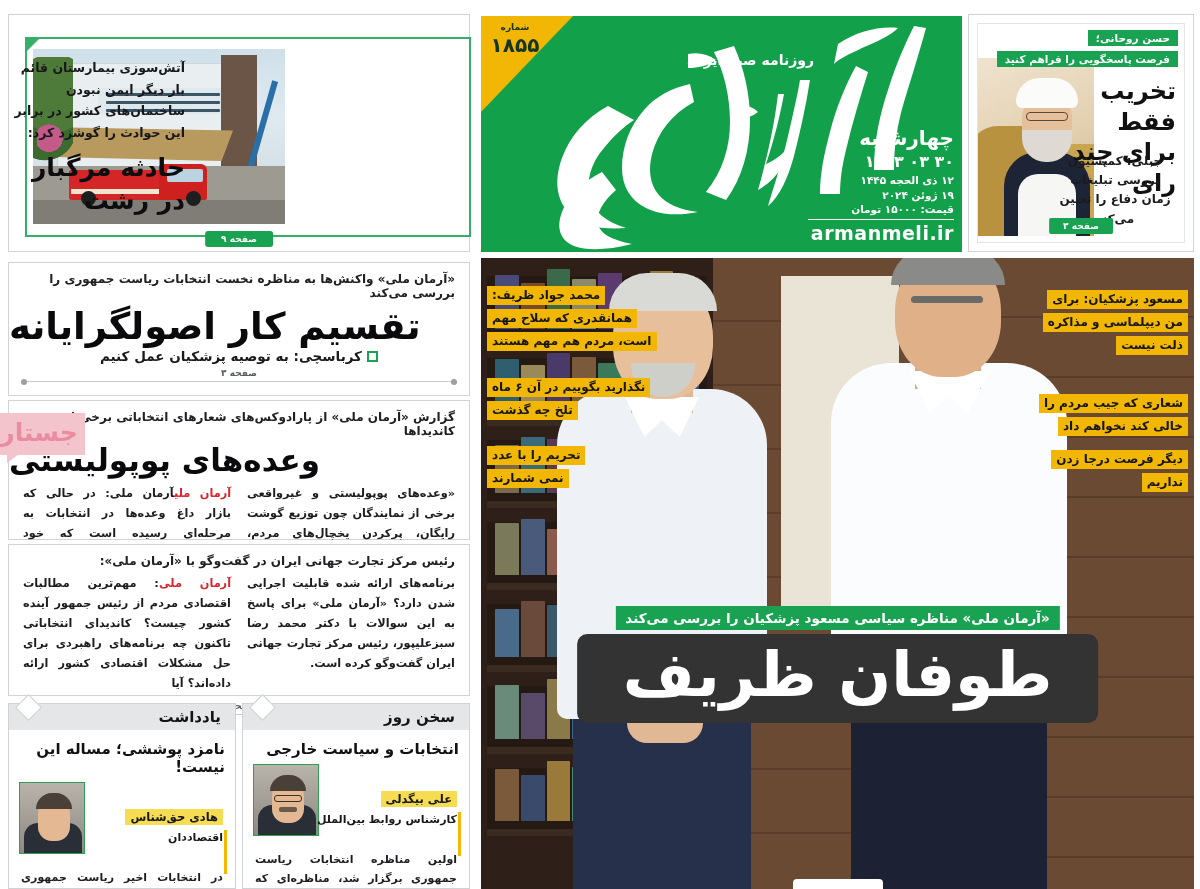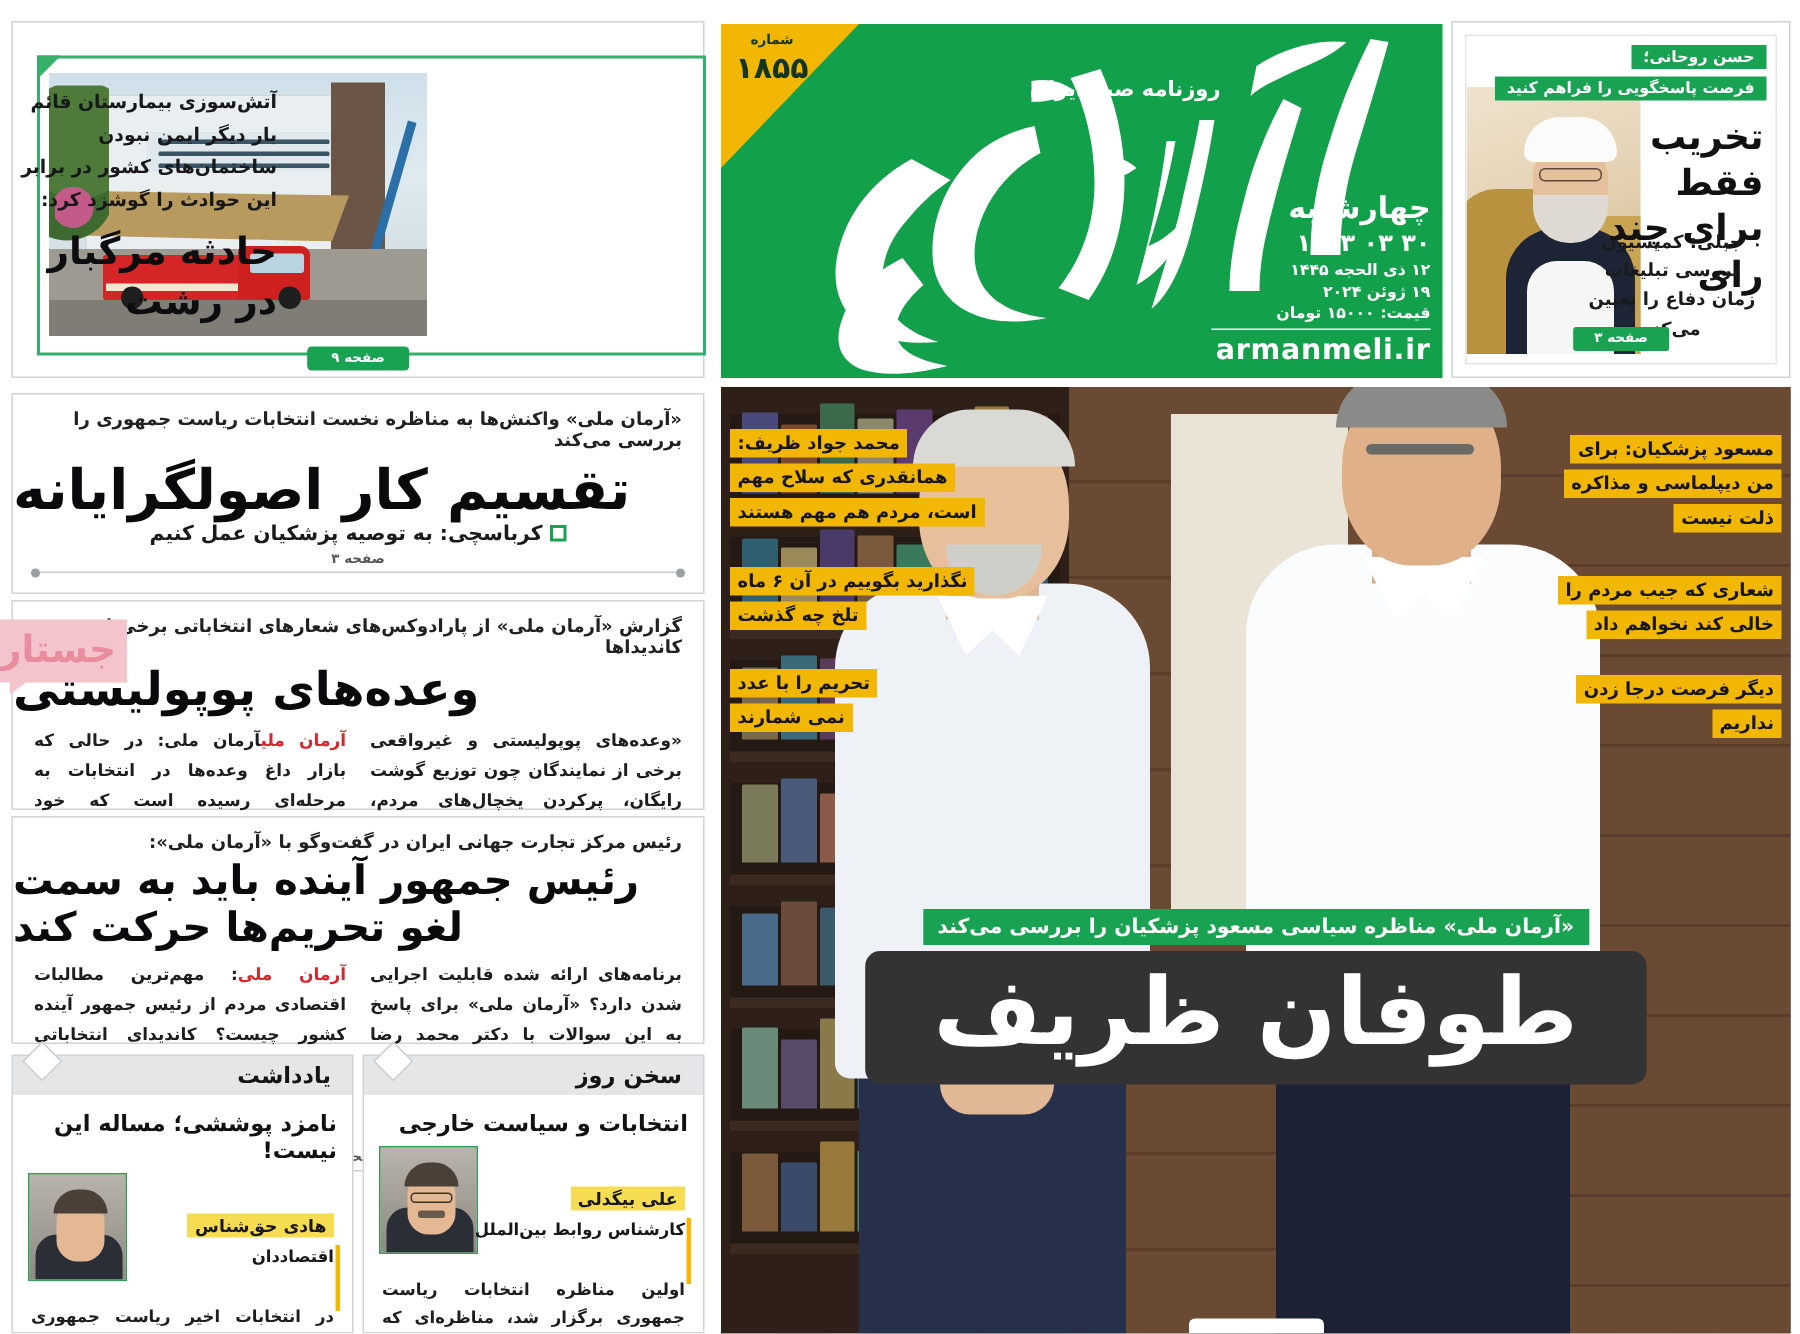--- a/index.html
+++ b/index.html
@@ -367,21 +367,20 @@
     </div>
     <div class="pg-line">
       <span class="dotl"></span>
         <span class="dotr"></span>
       <span class="num">صفحه ۴</span>
     </div>
   </div>
 
   <div class="art" id="art3">
     <div class="art-kicker">رئیس مرکز تجارت جهانی ایران در گفت‌وگو با «آرمان ملی»:</div>
-    <div class="art-head">رئیس جمهور آینده باید به سمت لغو تحریم‌ها حرکت کند</div>
     <div class="art-cols">
       <p>برنامه‌های ارائه شده قابلیت اجرایی شدن دارد؟ «آرمان ملی» برای پاسخ به این سوالات با دکتر محمد رضا سبزعلیپور، رئیس مرکز تجارت جهانی ایران گفت‌وگو کرده است.</p>
       <p><span class="lead-red">آرمان ملی</span><span>: مهم‌ترین مطالبات اقتصادی مردم از رئیس جمهور آینده کشور چیست؟ کاندیدای انتخاباتی تاکنون چه برنامه‌های راهبردی برای حل مشکلات اقتصادی کشور ارائه داده‌اند؟ آیا</span></p>
     </div>
     <div class="pg-line">
       <span class="dotl"></span>
         <span class="dotr"></span>
       <span class="num">صفحه ۶</span>
     </div>
   </div>
@@ -559,21 +558,21 @@
     <div class="callout right" style="top:30px;">
       <span class="ln">مسعود پزشکیان: برای</span><br>
       <span class="ln">من دیپلماسی و مذاکره</span><br>
       <span class="ln">ذلت نیست</span>
     </div>
 
     <div class="callout left" style="top:186px;">
       <span class="ln">تحریم را با عدد</span><br>
       <span class="ln">نمی شمارند</span>
     </div>
-    <div class="callout right" style="top:124px;margin-left:46px;">
+    <div class="callout right" style="top:134px;margin-left:46px;">
       <span class="ln">شعاری که جیب مردم را</span><br>
       <span class="ln">خالی کند نخواهم داد</span>
     </div>
     <div class="callout right" style="top:190px;">
       <span class="ln">دیگر فرصت درجا زدن</span><br>
       <span class="ln">نداریم</span>
     </div>
 
     <div class="hl-kicker">«آرمان ملی» مناظره سیاسی مسعود پزشکیان را بررسی می‌کند</div>
     <div class="hl-main">طوفان ظریف</div>

